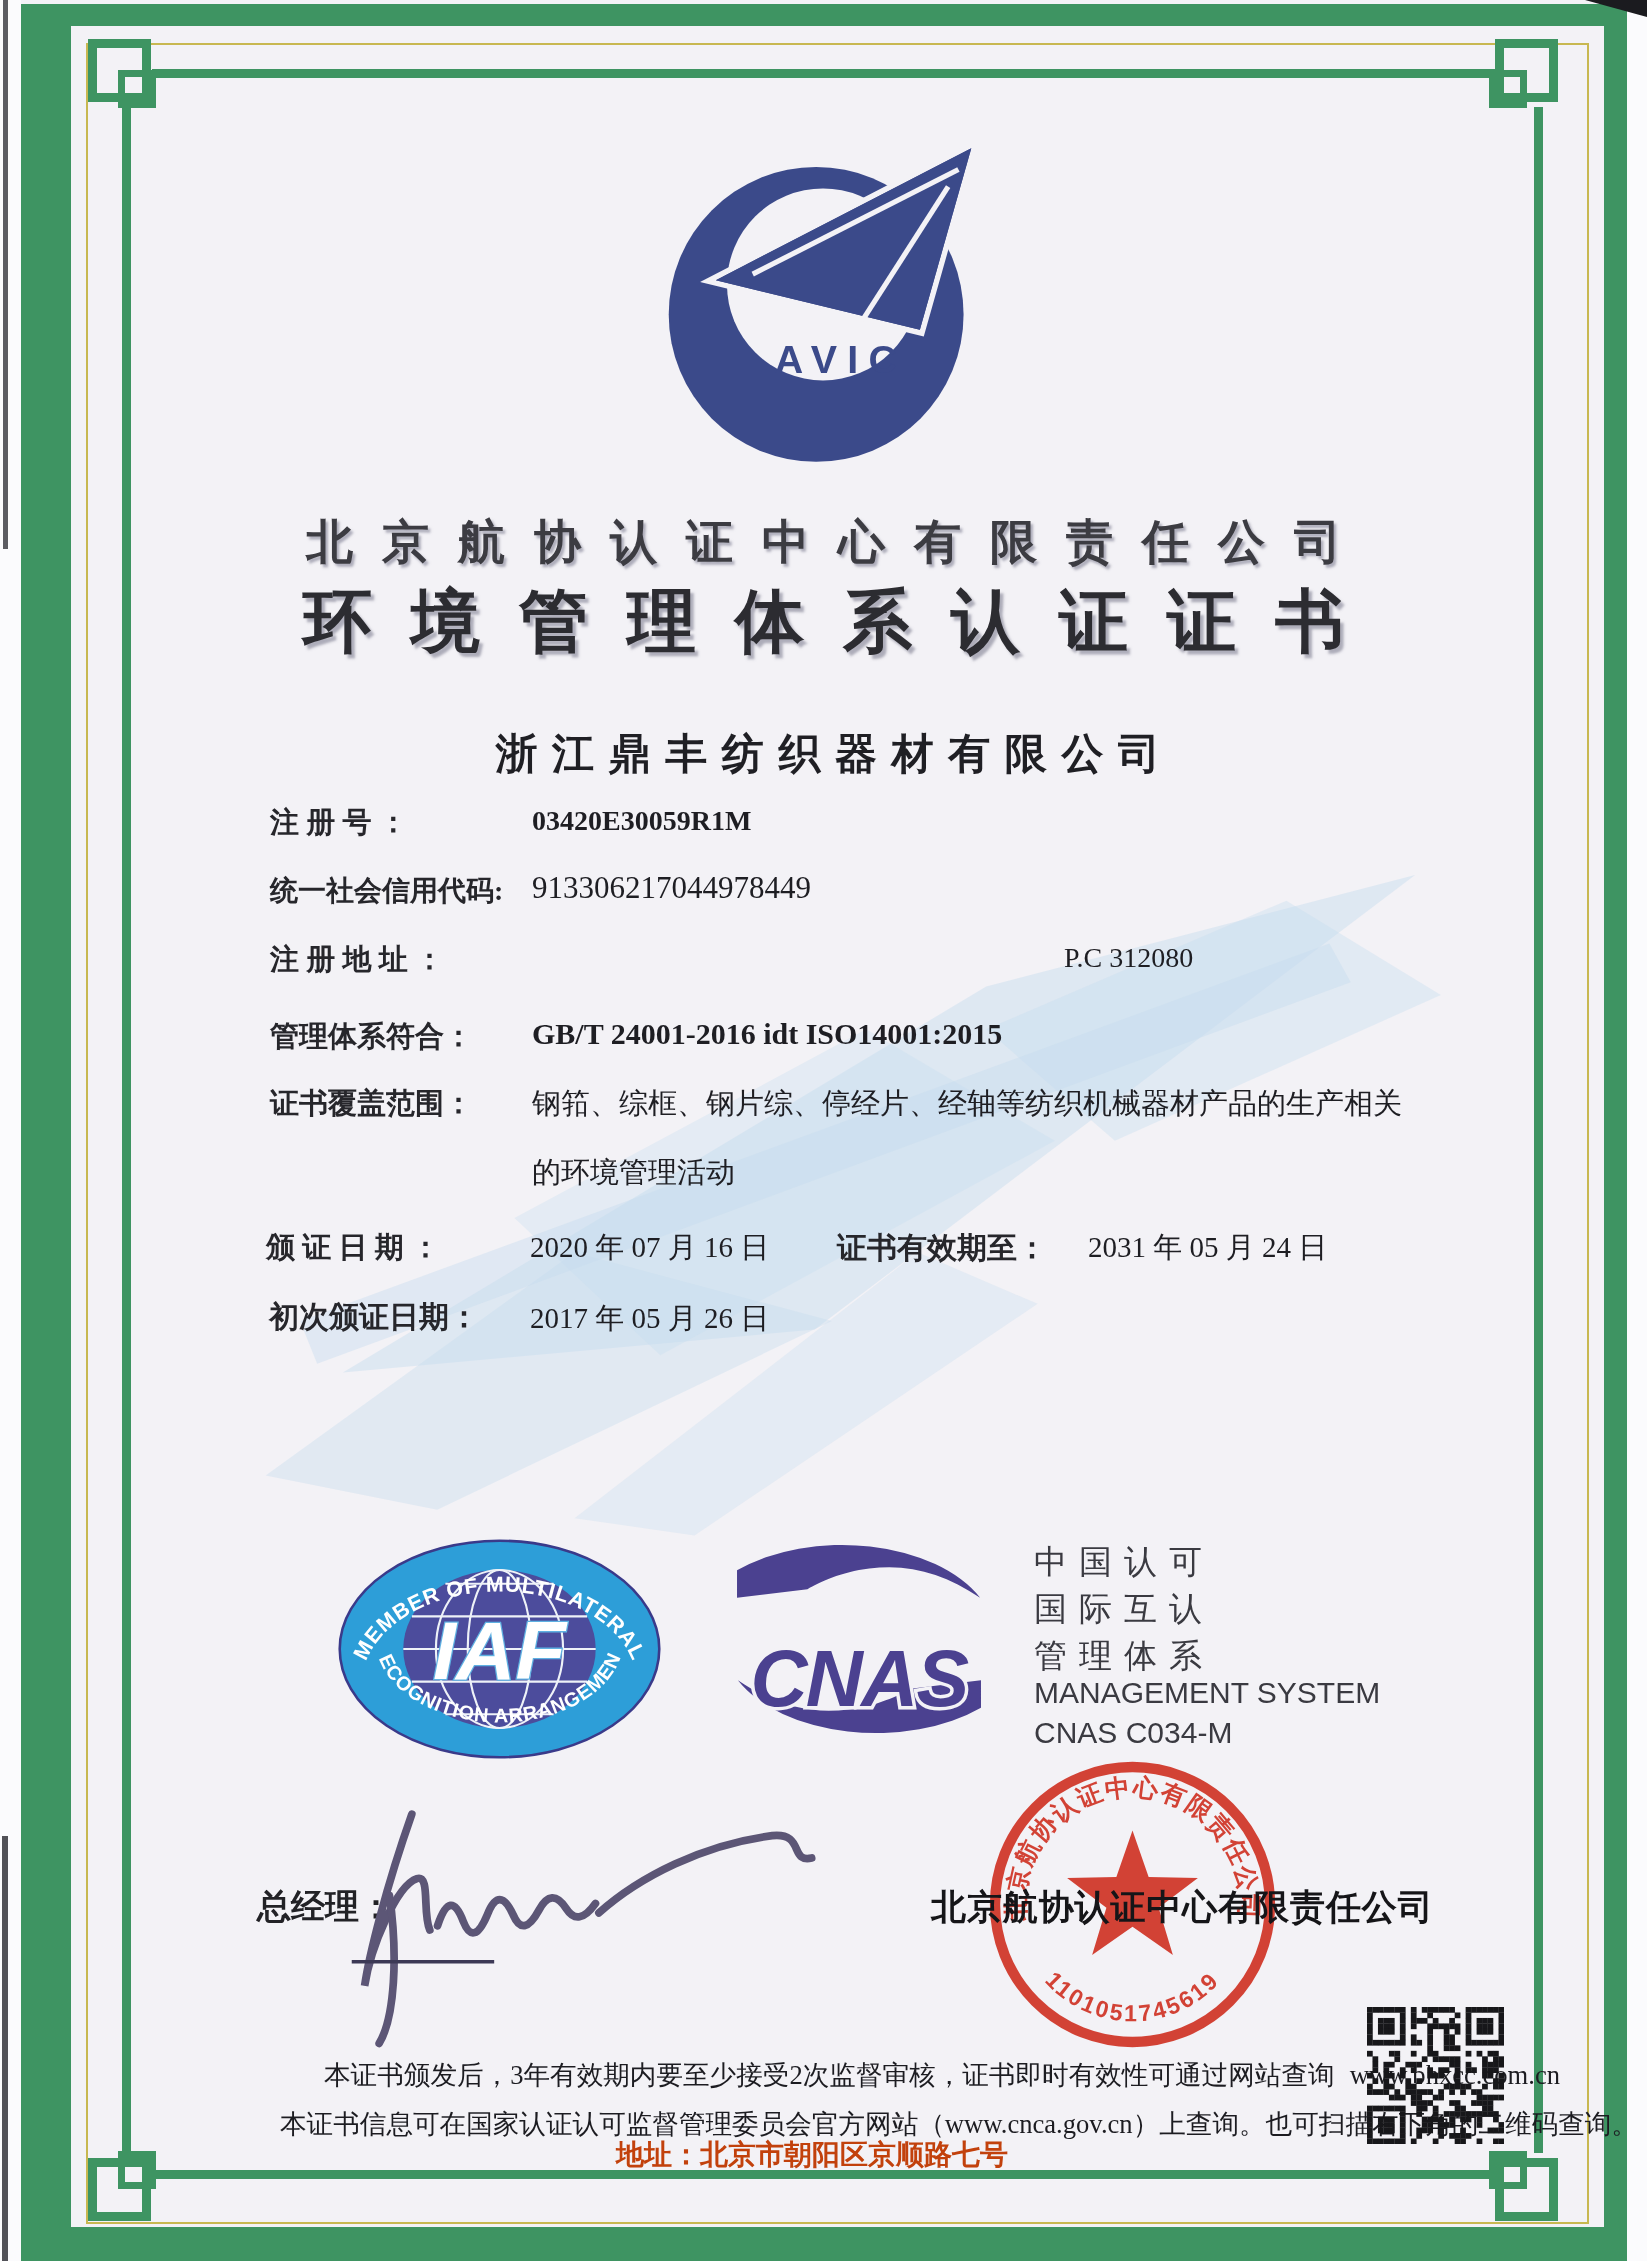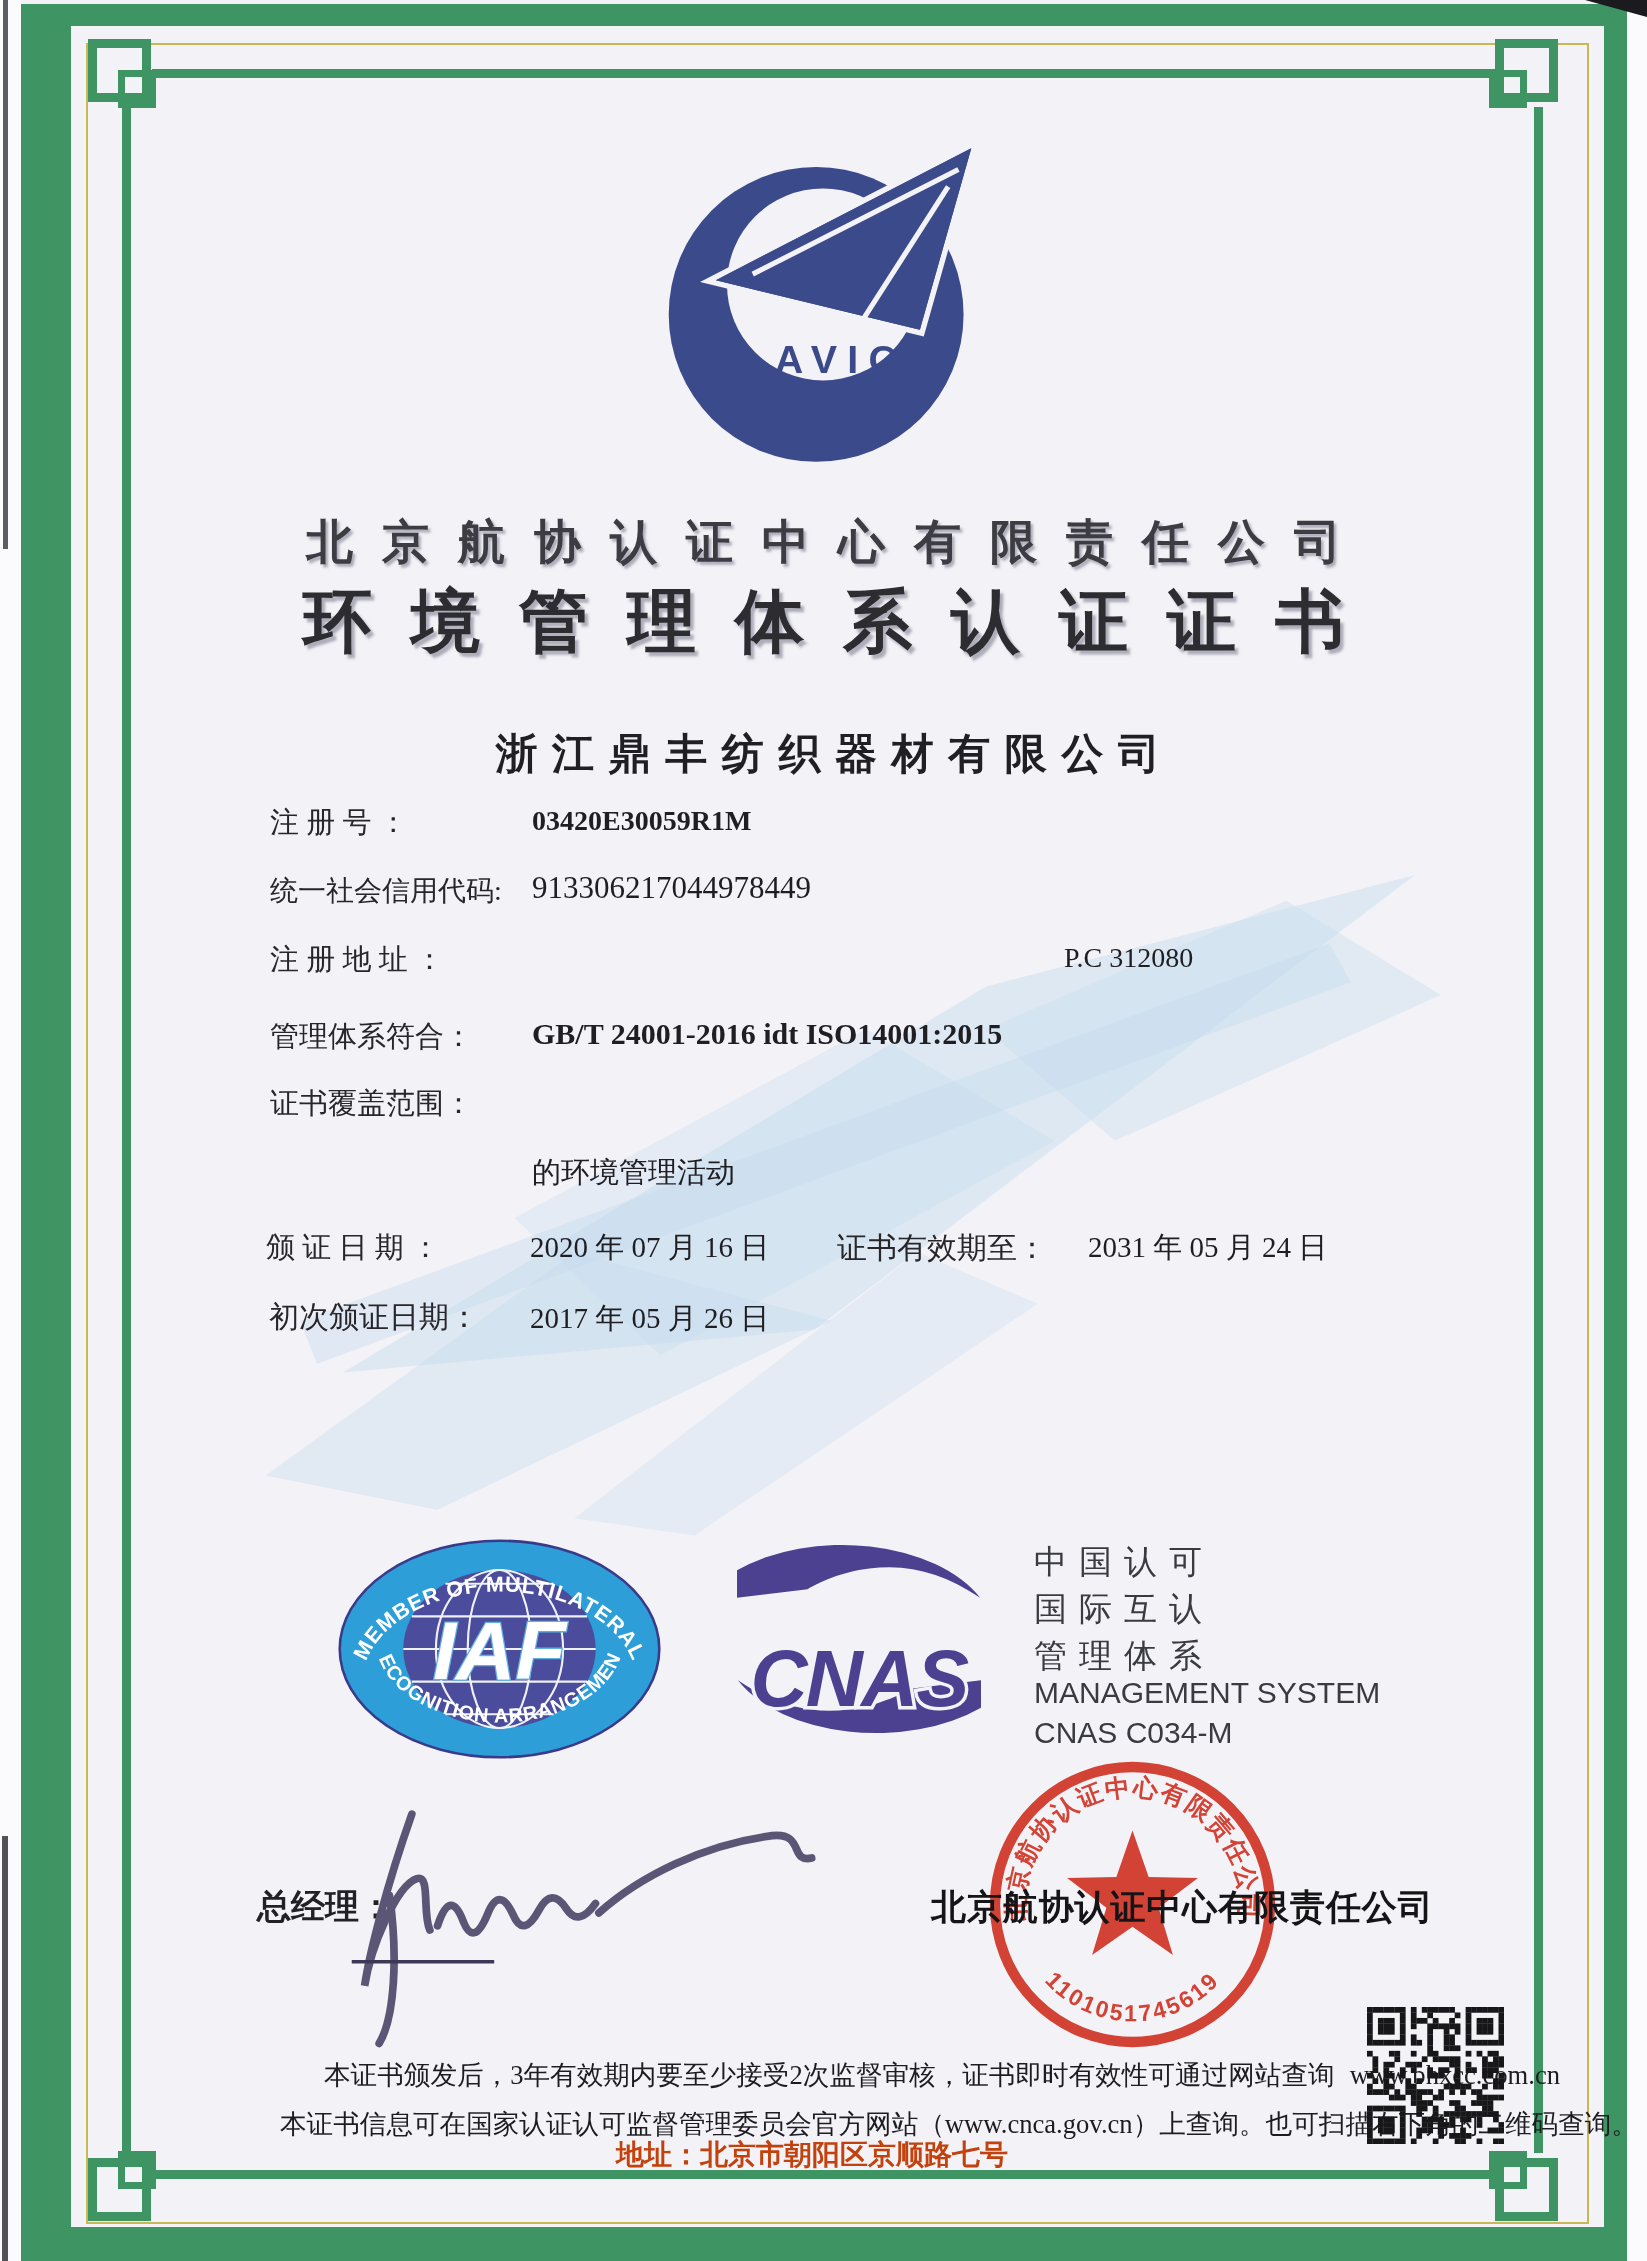--- a/index.html
+++ b/index.html
@@ -17,21 +17,21 @@
   .scan-sliver{position:absolute;background:#34343b;}
   
   .title1{position:absolute;left:0;top:511px;width:1647px;text-align:center;font-size:47px;font-weight:700;
           letter-spacing:29px;padding-left:29px;box-sizing:border-box;color:#3c3c42;
           text-shadow:2.6px 3.4px 2.6px rgba(125,125,145,.6);}
   .title2{position:absolute;left:0;top:576px;width:1647px;text-align:center;font-size:69px;font-weight:700;
           letter-spacing:39px;padding-left:39px;box-sizing:border-box;color:#2c2c31;
           text-shadow:3.4px 4.3px 2.6px rgba(115,115,135,.55);}
   .company{position:absolute;left:0;top:726px;width:1647px;text-align:center;font-size:42px;font-weight:700;
           letter-spacing:14.6px;padding-left:23px;box-sizing:border-box;color:#1f1f24;}
-  .lab{position:absolute;font-size:29px;font-weight:400;color:#26262b;white-space:nowrap;}
+  .lab{position:absolute;font-size:29px;font-weight:700;color:#26262b;white-space:nowrap;}
   .val{position:absolute;font-size:29px;color:#1e1e23;white-space:nowrap;}
   .val.b{font-weight:700;}
   .acc-cn{position:absolute;left:1034px;font-size:33px;letter-spacing:12px;color:#3a3a41;white-space:nowrap;}
   .acc-en{position:absolute;left:1034px;font-size:30px;color:#3a3a41;white-space:nowrap;
           font-family:"Liberation Sans","DejaVu Sans",sans-serif;}
   .gm{position:absolute;left:257px;top:1884px;font-size:34px;font-weight:700;color:#222226;}
   .overprint{position:absolute;left:931px;top:1884px;font-size:35px;font-weight:700;color:#151518;
           letter-spacing:0.9px;white-space:nowrap;z-index:6;}
   .foot{position:absolute;font-size:26.6px;color:#1c1c21;white-space:nowrap;z-index:6;}
   .foot-addr{position:absolute;font-size:28px;font-weight:700;color:#c2410c;white-space:nowrap;z-index:6;}
@@ -97,20 +97,21 @@
   <span class="lab content" style="left:270px;top:872px;font-size:28px;">统一社会信用代码:</span>
   <span class="val content" style="left:532px;top:870px;font-size:31px;">913306217044978449</span>
 
   <span class="lab content" style="left:270px;top:940px;">注 册 地 址 ：</span>
   <span class="val content" style="left:1064px;top:942px;font-size:28px;">P.C 312080</span>
 
   <span class="lab content" style="left:270px;top:1017px;">管理体系符合：</span>
   <span class="val b content" style="left:532px;top:1017px;font-size:30px;">GB/T 24001-2016 idt ISO14001:2015</span>
 
   <span class="lab content" style="left:270px;top:1084px;">证书覆盖范围：</span>
+  <span class="val content" style="left:532px;top:1084px;">钢筘、综框、钢片综、停经片、经轴等纺织机械器材产品的生产相关</span>
   <span class="val content" style="left:532px;top:1153px;">的环境管理活动</span>
 
   <span class="lab content" style="left:266px;top:1228px;text-align:right;">颁 证 日 期 ：</span>
   <span class="val content" style="left:530px;top:1228px;">2020 年 07 月 16 日</span>
   <span class="lab content" style="left:837px;top:1228px;font-size:30px;">证书有效期至：</span>
   <span class="val content" style="left:1088px;top:1228px;">2031 年 05 月 24 日</span>
 
   <span class="lab content" style="left:269px;top:1297px;font-size:30px;">初次颁证日期：</span>
   <span class="val content" style="left:530px;top:1299px;">2017 年 05 月 26 日</span>
 

